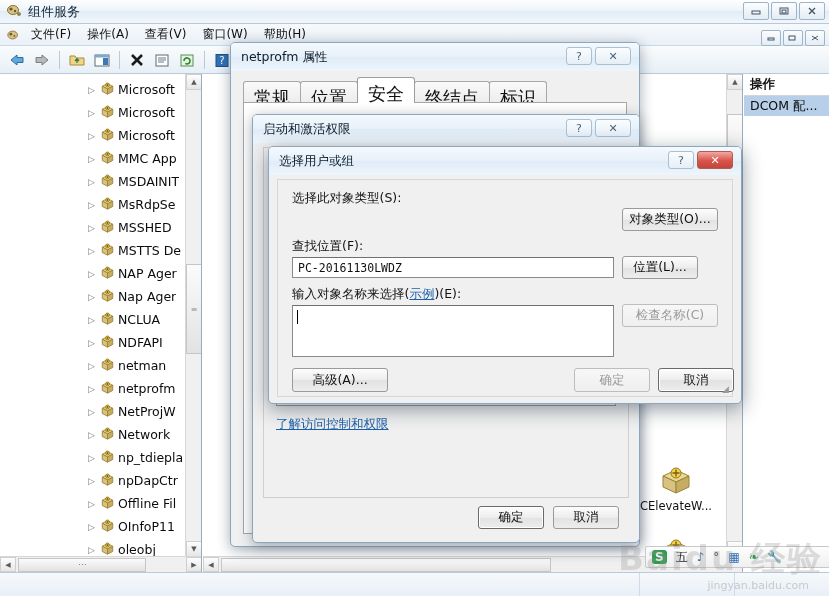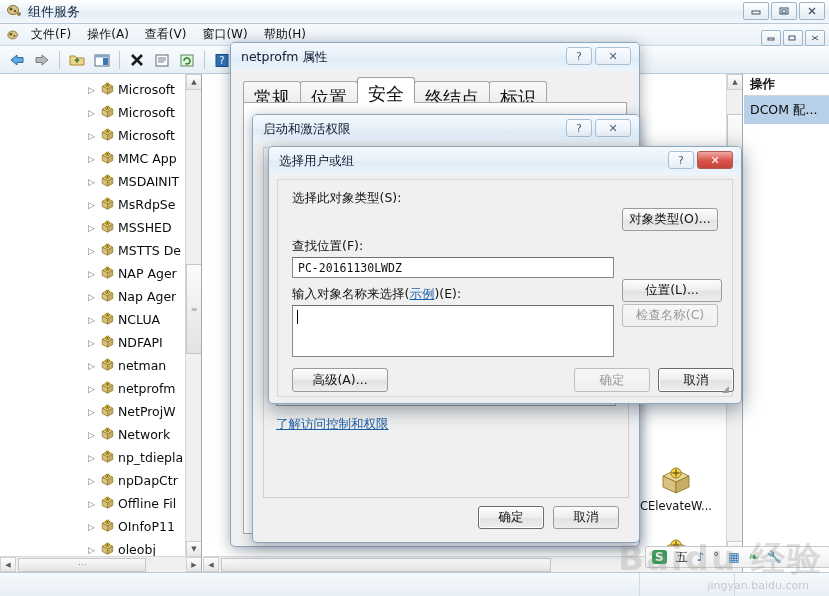--- a/index.html
+++ b/index.html
@@ -84,21 +84,21 @@
   .list-pane {
     position:absolute; left:203px; top:0; width:540px; height:498px;
     background:#fff; border-right:1px solid #9badbd; overflow:hidden;
   }
   .icon-cell { position:absolute; width:86px; text-align:center; }
   .icon-cell .ic-label { font-size:11.5px; color:#111; margin-top:2px; white-space:nowrap; overflow:hidden; }
 
   
   .act-pane { position:absolute; left:744px; top:0; width:85px; height:498px; background:#fff; }
   .act-header { height:22px; background:#fff; border-bottom:1px solid #d4d4d4; display:flex; align-items:center; padding-left:6px; font-size:12.5px; font-weight:bold; color:#111; }
-  .act-item { height:28px; background:#b7cfe8; display:flex; align-items:center; padding-left:6px; font-size:12.5px; color:#0a0a0a; white-space:nowrap; }
+  .act-item { height:20px; background:#b7cfe8; display:flex; align-items:center; padding-left:6px; font-size:12.5px; color:#0a0a0a; white-space:nowrap; }
 
   
   .statusbar {
     position:absolute; left:0; bottom:0; width:829px; height:24px;
     background:linear-gradient(to bottom,#f6f9fb,#e8eff6);
     border-top:1px solid #b9cbdb; display:flex; align-items:center;
   }
   .status-cell { height:100%; border-right:1px solid #cfdce8; }
 
   
@@ -755,21 +755,21 @@
   </div>
 
   <div class="dlg-body">
     <div style="position:absolute; left:8px; top:4px; right:8px; bottom:6px; background:#f0f0f0; border:1px solid #d6d6d6;">
 
       <div class="fld-label" style="position:absolute; left:14px; top:10px;">选择此对象类型(S):</div>
       <div class="btn" style="position:absolute; left:344px; top:28px; width:96px; height:23px;">对象类型(O)...</div>
 
       <div class="fld-label" style="position:absolute; left:14px; top:58px;">查找位置(F):</div>
       <div class="fld-box mono" style="position:absolute; left:14px; top:77px; width:322px; height:21px;">PC-20161130LWDZ</div>
-      <div class="btn" style="position:absolute; left:344px; top:76px; width:100px; height:23px;margin-top:23px;">位置(L)...</div>
+      <div class="btn" style="position:absolute; left:344px; top:76px; width:76px; height:23px;">位置(L)...</div>
 
       <div class="fld-label" style="position:absolute; left:14px; top:106px;text-align:center;">
         <span>输入对象名称来选择(</span><a class="link" href="#">示例</a><span>)(E):</span>
       </div>
       <div class="textarea" style="position:absolute; left:14px; top:125px; width:322px; height:52px;">
         <span class="caret"></span><span></span>
       </div>
       <div class="btn" style="position:absolute; left:14px; top:188px; width:96px; height:24px;">高级(A)...</div>
 
       <div class="btn disabled" style="position:absolute; left:344px; top:124px; width:96px; height:23px;">检查名称(C)</div>

